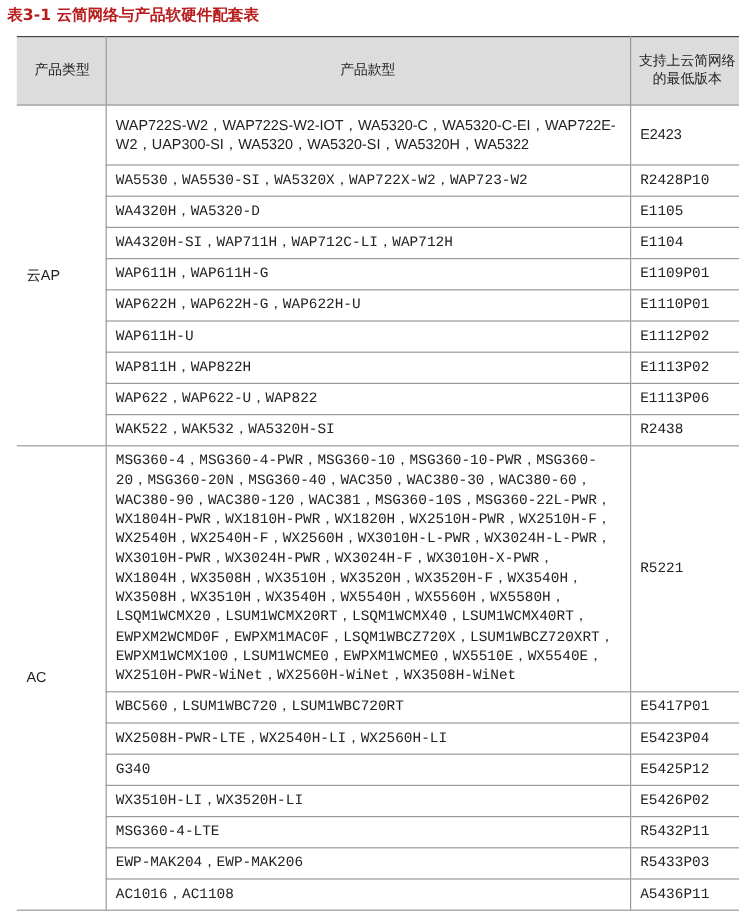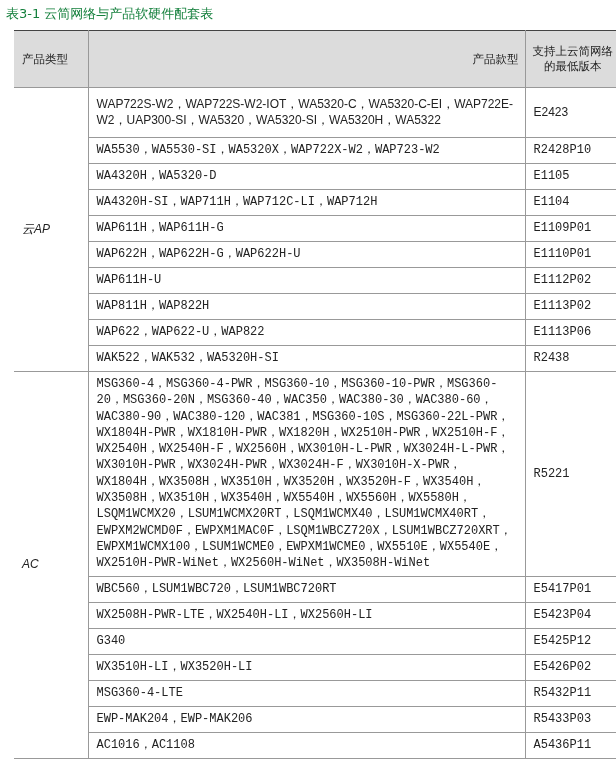--- a/index.html
+++ b/index.html
@@ -14,22 +14,23 @@
       position: relative;
       font-family: "DejaVu Sans", "Liberation Sans", sans-serif;
       color: #222222;
     }
     .caption {
       position: absolute;
       left: 6px;
       top: 6px;
       font-size: 13px;
       line-height: 16px;
-      color: #15803d;
+      color: #b91c1c;
       white-space: nowrap;
+      font-weight: bold;
     }
     .table-wrap {
       position: absolute;
       left: 14px;
       top: 30px;
       width: 606px;
     }
     table {
       border-collapse: collapse;
       table-layout: fixed;
@@ -47,35 +48,34 @@
       color: #222222;
       border-top: 1.5px solid #444444;
       border-bottom: 1px solid #999999;
       border-left: 1px solid #999999;
       border-right: 1px solid #999999;
       height: 56px;
       padding: 0 6px;
       font-size: 11.5px;
       line-height: 15px;
     }
-    th.h-type { text-align: left; padding-left: 8px; border-left: none; }
-    th.h-model { text-align: right; }
+    th.h-type { text-align: center; padding-left: 8px; border-left: none; }
+    th.h-model { text-align: center; }
     th.h-ver { text-align: center; border-right: none; }
     td {
       border: 1px solid #999999;
       padding: 4px 8px 5px 8px;
       vertical-align: middle;
       color: #222222;
       word-wrap: break-word;
     }
     td.type-cell {
       border-left: none;
       padding-left: 8px;
       font-size: 12px;
-      font-style: italic;
     }
     td.ver-cell { border-right: none; }
     tr.r1 td.model-cell, tr.r1 td.ver-cell { height: 40px; }
     tr.r td.model-cell, tr.r td.ver-cell { height: 17px; padding-top: 4px; padding-bottom: 4px; font-family: Liberation Mono, monospace; }
   </style>
 </head>
 <body>
 
 <div class="caption">表3-1  云简网络与产品软硬件配套表</div>
 

